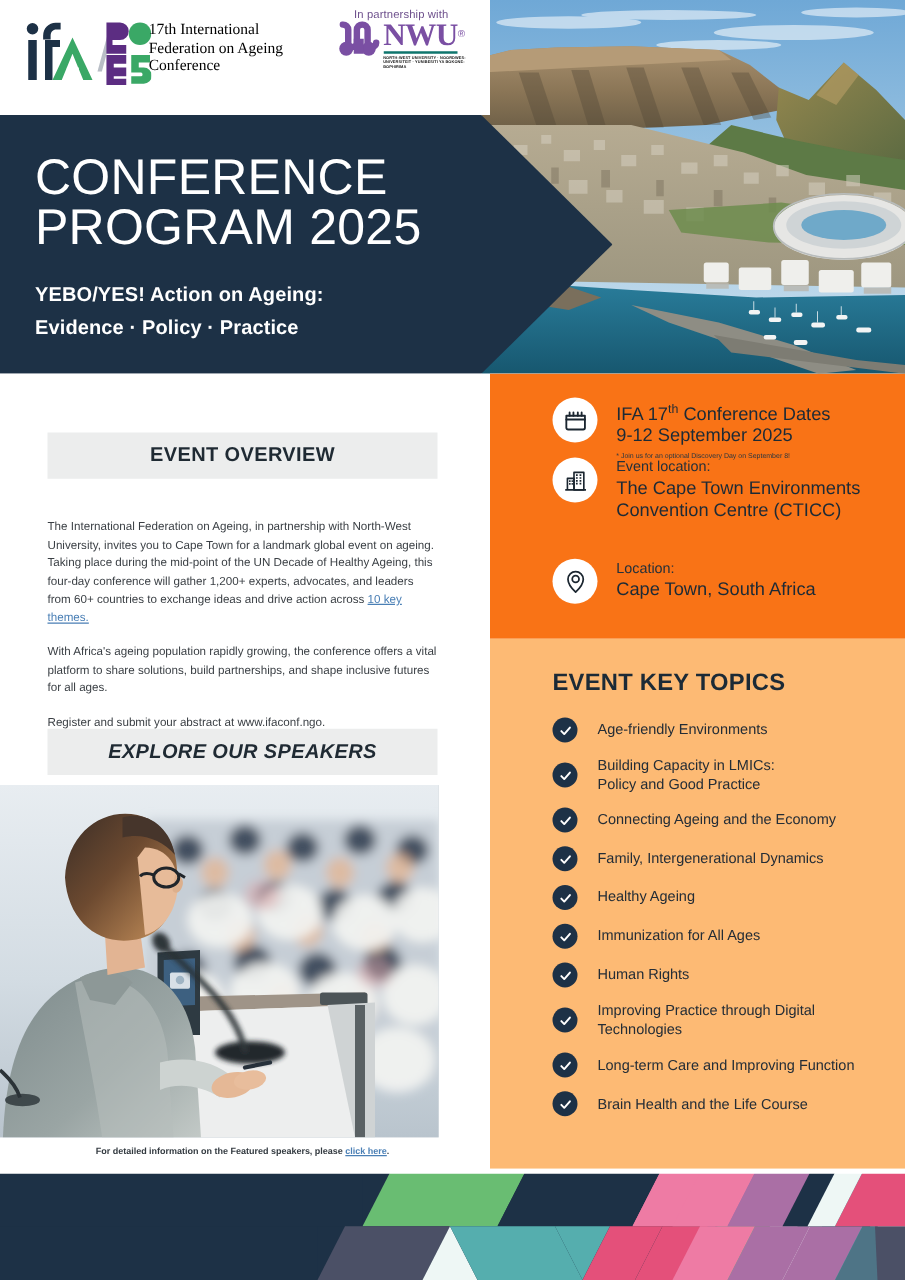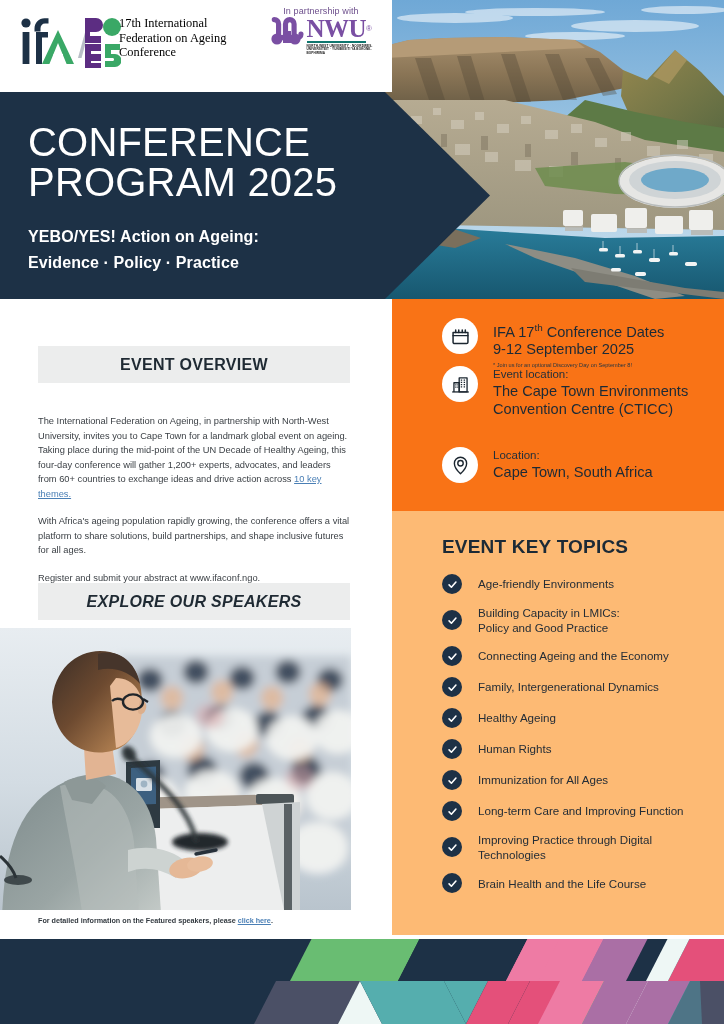--- a/index.html
+++ b/index.html
@@ -288,21 +288,21 @@
     width: 351px; height: 282px;
     overflow: hidden;
     background: #cfd6dc;
   }
   .speaker-photo svg { display: block; width: 100%; height: 100%; }
 
   .speaker-caption {
     position: absolute;
     left: 38px; top: 916px;
     width: 312px;
-    text-align: left;
+    text-align: center;
     font-size: 7.2px;
     color: #333a40;
     font-weight: 600;
   }
 
   
   .pattern {
     position: absolute;
     left: 0; top: 938px;
     width: 724px; height: 86px;
@@ -617,52 +617,52 @@
             <div>Healthy Ageing</div>
           </div>
         </div>
         <div class="topic-item">
           <div class="check-badge">
             <svg viewBox="0 0 24 24" fill="none" stroke="#ffffff" stroke-width="3.4" stroke-linecap="round" stroke-linejoin="round">
               <path d="M4.5 12.8 L9.6 18 L19.5 6.6"></path>
             </svg>
           </div>
           <div class="topic-label">
+            <div>Immunization for All Ages</div>
+          </div>
+        </div>
+        <div class="topic-item">
+          <div class="check-badge">
+            <svg viewBox="0 0 24 24" fill="none" stroke="#ffffff" stroke-width="3.4" stroke-linecap="round" stroke-linejoin="round">
+              <path d="M4.5 12.8 L9.6 18 L19.5 6.6"></path>
+            </svg>
+          </div>
+          <div class="topic-label">
             <div>Human Rights</div>
-          </div>
-        </div>
-        <div class="topic-item">
-          <div class="check-badge">
-            <svg viewBox="0 0 24 24" fill="none" stroke="#ffffff" stroke-width="3.4" stroke-linecap="round" stroke-linejoin="round">
-              <path d="M4.5 12.8 L9.6 18 L19.5 6.6"></path>
-            </svg>
-          </div>
-          <div class="topic-label">
-            <div>Immunization for All Ages</div>
-          </div>
-        </div>
-        <div class="topic-item">
-          <div class="check-badge">
-            <svg viewBox="0 0 24 24" fill="none" stroke="#ffffff" stroke-width="3.4" stroke-linecap="round" stroke-linejoin="round">
-              <path d="M4.5 12.8 L9.6 18 L19.5 6.6"></path>
-            </svg>
-          </div>
-          <div class="topic-label">
-            <div>Long-term Care and Improving Function</div>
           </div>
         </div>
         <div class="topic-item">
           <div class="check-badge">
             <svg viewBox="0 0 24 24" fill="none" stroke="#ffffff" stroke-width="3.4" stroke-linecap="round" stroke-linejoin="round">
               <path d="M4.5 12.8 L9.6 18 L19.5 6.6"></path>
             </svg>
           </div>
           <div class="topic-label">
             <div>Improving Practice through Digital</div>
             <div>Technologies</div>
+          </div>
+        </div>
+        <div class="topic-item">
+          <div class="check-badge">
+            <svg viewBox="0 0 24 24" fill="none" stroke="#ffffff" stroke-width="3.4" stroke-linecap="round" stroke-linejoin="round">
+              <path d="M4.5 12.8 L9.6 18 L19.5 6.6"></path>
+            </svg>
+          </div>
+          <div class="topic-label">
+            <div>Long-term Care and Improving Function</div>
           </div>
         </div>
         <div class="topic-item">
           <div class="check-badge">
             <svg viewBox="0 0 24 24" fill="none" stroke="#ffffff" stroke-width="3.4" stroke-linecap="round" stroke-linejoin="round">
               <path d="M4.5 12.8 L9.6 18 L19.5 6.6"></path>
             </svg>
           </div>
           <div class="topic-label">
             <div>Brain Health and the Life Course</div>

